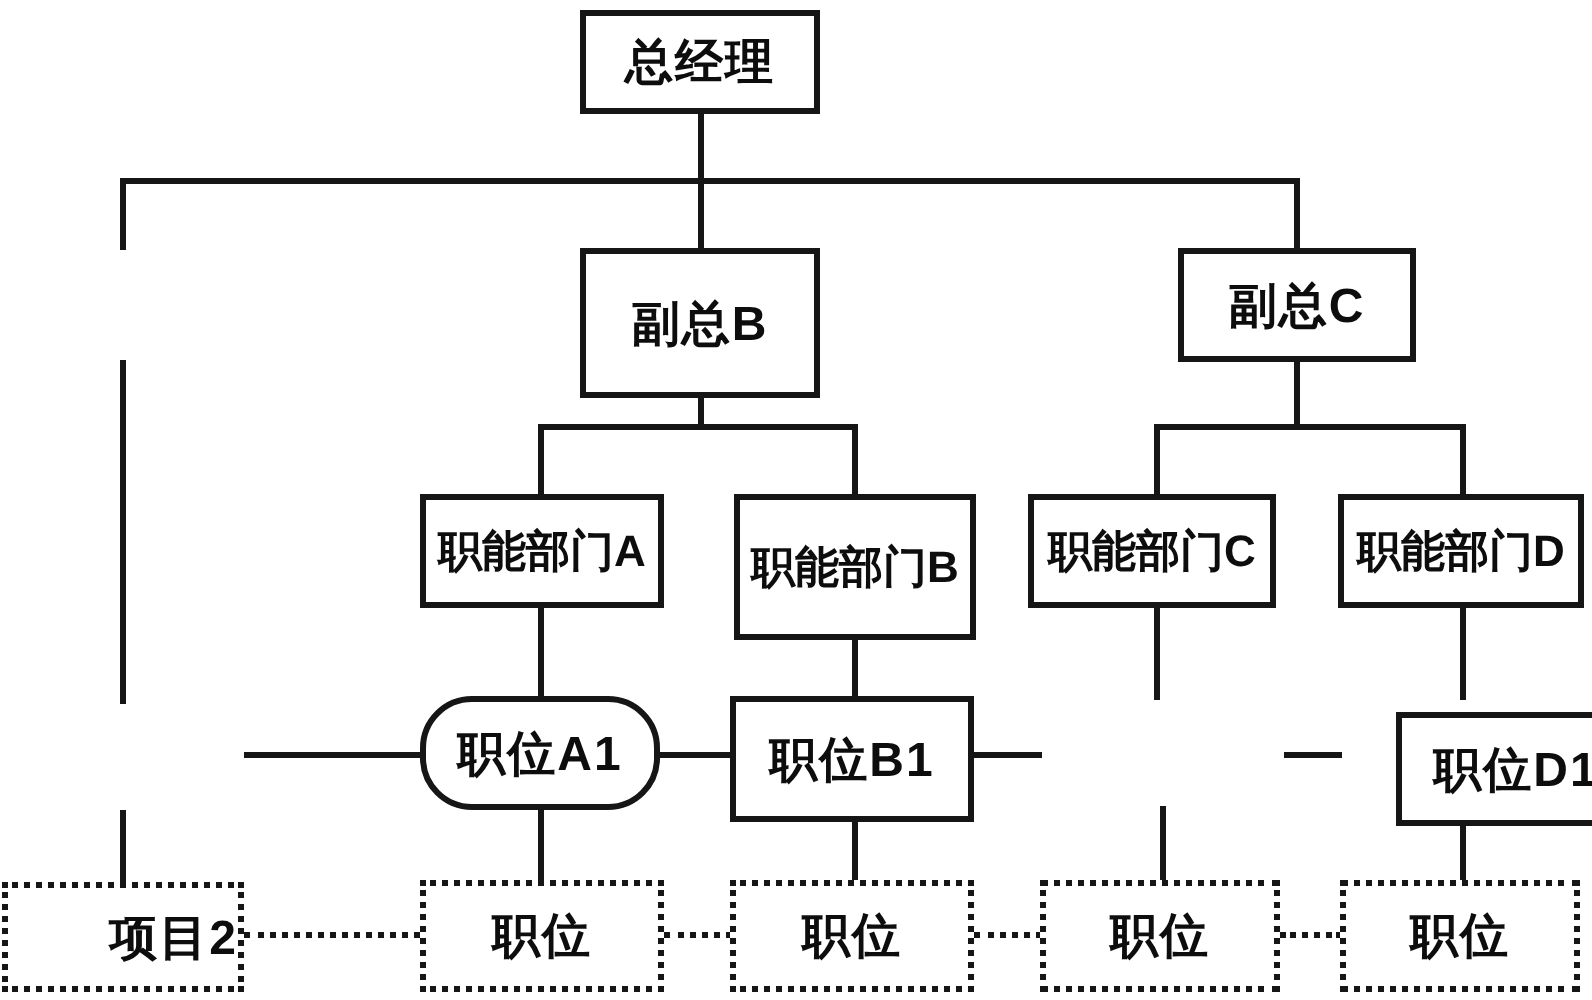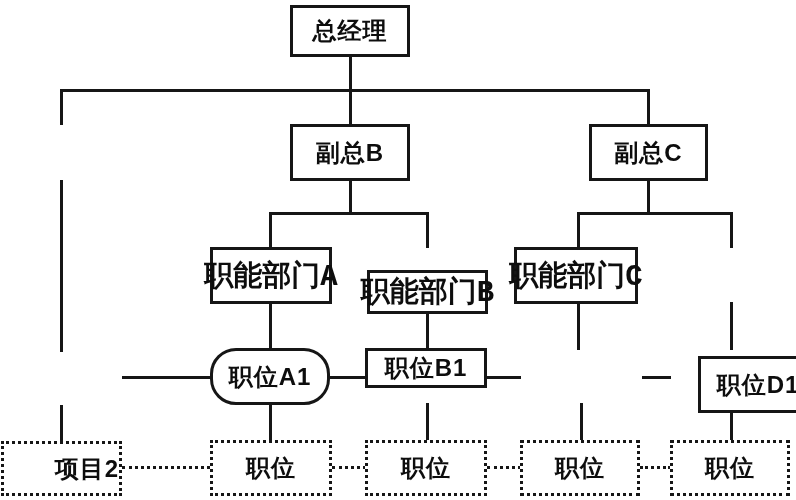--- a/index.html
+++ b/index.html
@@ -19,21 +19,21 @@
     display: flex;
     align-items: center;
     justify-content: center;
     font-weight: 700;
     font-size: 24px;
     color: #0d0d0d;
     letter-spacing: 1px;
     z-index: 2;
     white-space: nowrap;
   }
-  .node.small { font-size: 29px; letter-spacing: 0; font-family: Liberation Mono, monospace; }
+  .node.small { font-size: 22px; letter-spacing: 0; }
   .node.dotted { border-style: dotted; }
   .line {
     position: absolute;
     background: #161616;
     z-index: 1;
   }
   .dline {
     position: absolute;
     height: 0;
     border-top: 3px dotted #161616;
@@ -80,41 +80,44 @@
 
   <div class="dline" style="left:122px; top:466px; width:88px;"></div>
   <div class="dline" style="left:332px; top:466px; width:34px;"></div>
   <div class="dline" style="left:487px; top:466px; width:34px;"></div>
   <div class="dline" style="left:640px; top:466px; width:31px;"></div>
 
   <div class="node" style="left:290px; top:5px;  width:120px; height:52px;">
     <span>总经理</span>
   </div>
 
-  <div class="node" style="left:290px; top:124px; width:120px; height:57px;">
+  <div class="node" style="left:290px; top:124px; width:120px; height:75px;">
     <span>副总B</span>
   </div>
   <div class="node" style="left:589px; top:124px; width:119px; height:57px;">
     <span>副总C</span>
   </div>
 
   <div class="node small" style="left:210px; top:247px; width:122px; height:57px;">
     <span>职能部门A</span>
   </div>
-  <div class="node small" style="left:367px; top:247px; width:121px; height:44px;margin-top:23px;">
+  <div class="node small" style="left:367px; top:247px; width:121px; height:73px;">
     <span>职能部门B</span>
   </div>
   <div class="node small" style="left:514px; top:247px; width:124px; height:57px;justify-content:center;">
     <span>职能部门C</span>
   </div>
+  <div class="node small" style="left:669px; top:247px; width:123px; height:57px;">
+    <span>职能部门D</span>
+  </div>
 
   <div class="node" style="left:210px; top:348px; width:120px; height:57px;border-radius:26px;">
     <span>职位A1</span>
   </div>
-  <div class="node" style="left:365px; top:348px; width:122px; height:40px;text-align:center;">
+  <div class="node" style="left:365px; top:348px; width:122px; height:63px;text-align:center;">
     <span>职位B1</span>
   </div>
   <div class="node" style="left:670px; top:356px; width:120px; height:57px;margin-left:28px;">
     <span>职位D1</span>
   </div>
 
   <div class="node dotted" style="left:1px;   top:441px; width:121px; height:55px;justify-content:flex-end;">
     <span>项目2</span>
   </div>
   <div class="node dotted" style="left:210px; top:440px; width:122px; height:56px;">

